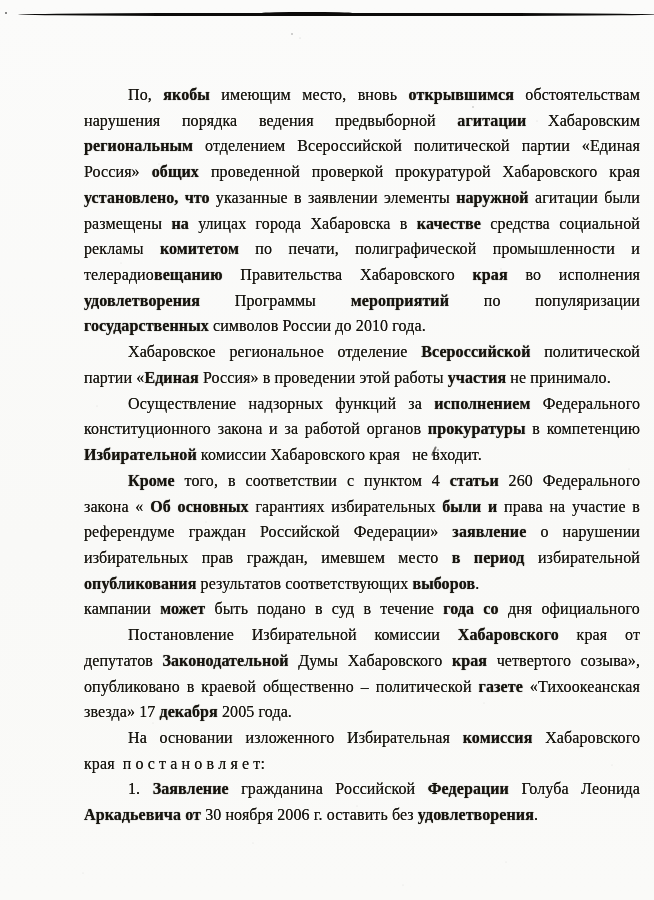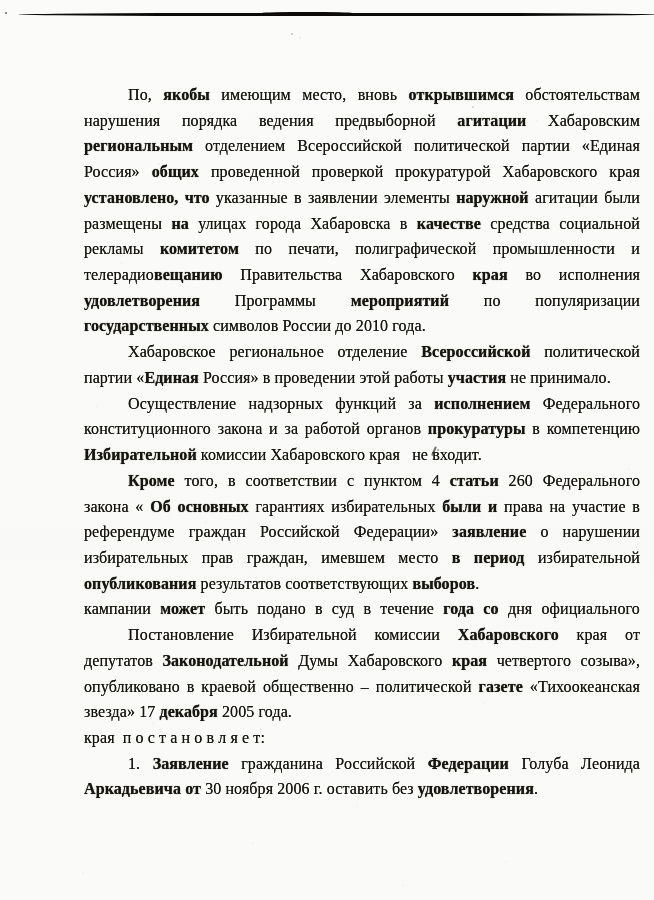--- a/index.html
+++ b/index.html
@@ -136,17 +136,18 @@
       <div class="line first"><b>Кроме</b> того, в соответствии с пунктом 4 <b>статьи</b> 260 Федерального</div>
       <div class="line">закона « <b>Об основных</b> гарантиях избирательных <b>были и</b> права на участие в</div>
       <div class="line">референдуме граждан Российской Федерации» <b>заявление</b> о нарушении</div>
       <div class="line">избирательных прав граждан, имевшем место <b>в период</b> избирательной</div>
       <div class="line last"><b>опубликования</b> результатов соответствующих <b>выборов</b>.</div>
       <div class="line">кампании <b>может</b> быть подано в суд в течение <b>года со</b> дня официального</div>
       <div class="line first">Постановление Избирательной комиссии <b>Хабаровского</b> края от</div>
       <div class="line">депутатов  <b>Законодательной</b> Думы Хабаровского <b>края</b> четвертого созыва»,</div>
       <div class="line">опубликовано в краевой общественно – политической <b>газете</b> «Тихоокеанская</div>
       <div class="line last">звезда» 17 <b>декабря</b> 2005 года.</div>
+      <div class="line first">На основании изложенного Избирательная <b>комиссия</b> Хабаровского</div>
       <div class="line last">края  п о с т а н о в л я е т:</div>
       <div class="line first">1. <b>Заявление</b> гражданина Российской <b>Федерации</b> Голуба Леонида</div>
       <div class="line last"><b>Аркадьевича от</b> 30 ноября 2006 г. оставить без <b>удовлетворения</b>.</div>
     </div>
 </div>
 
 </body></html>

